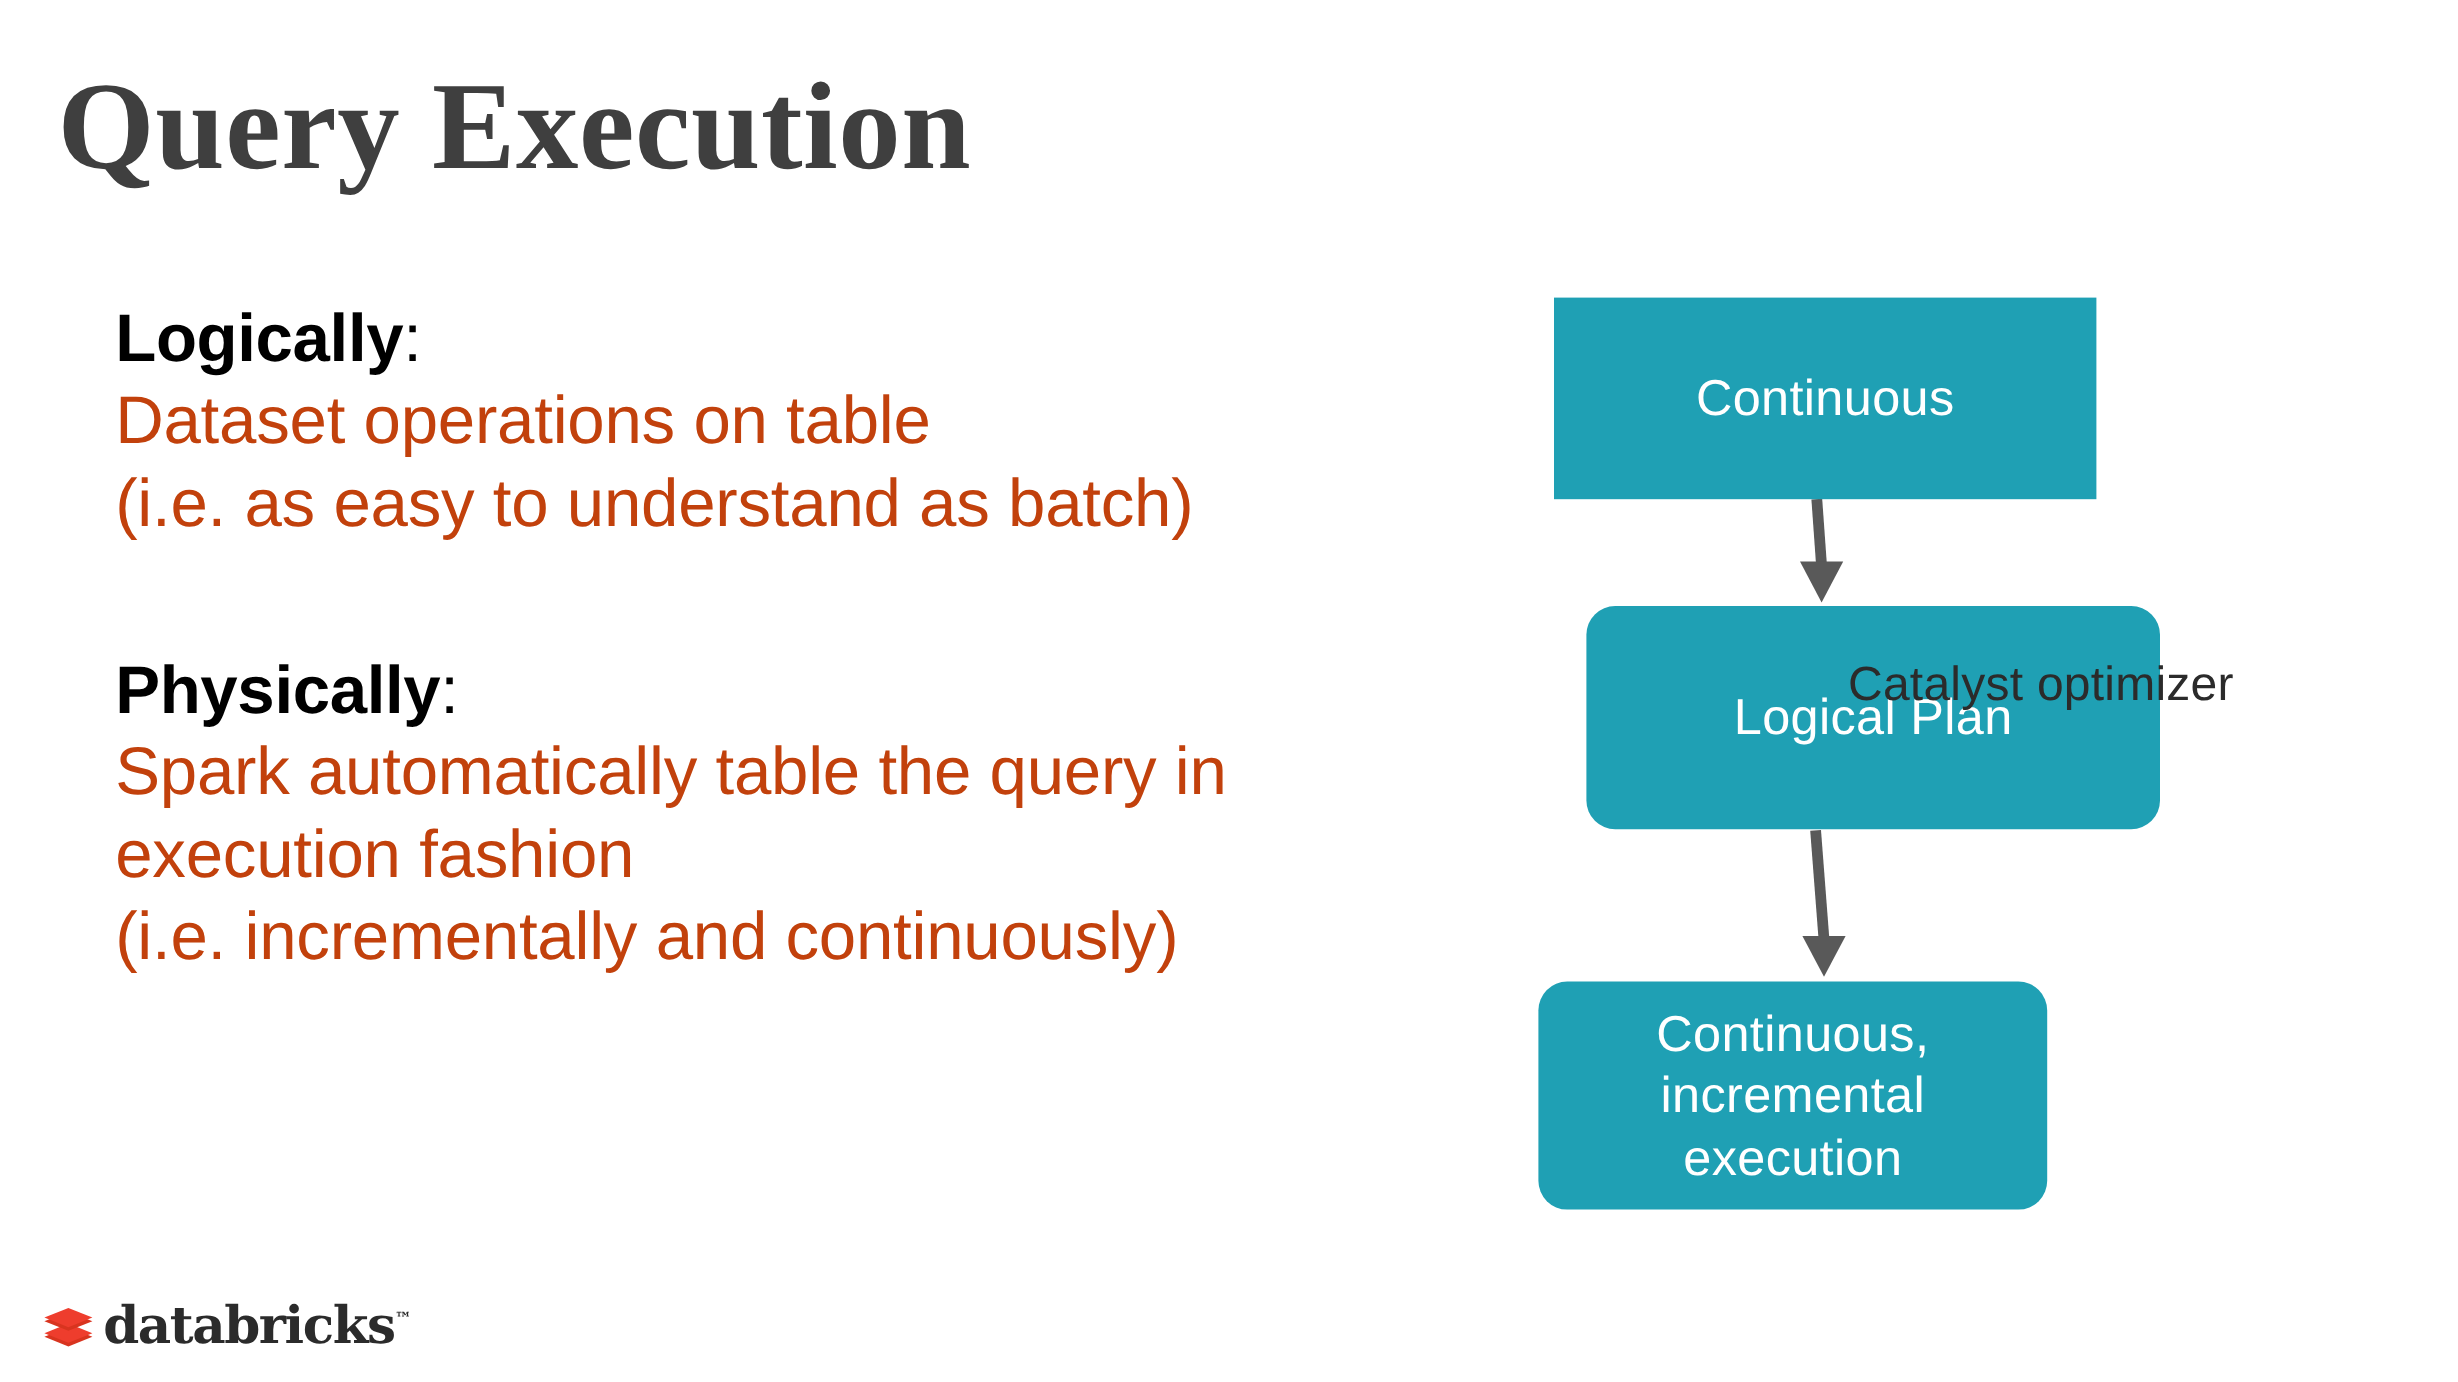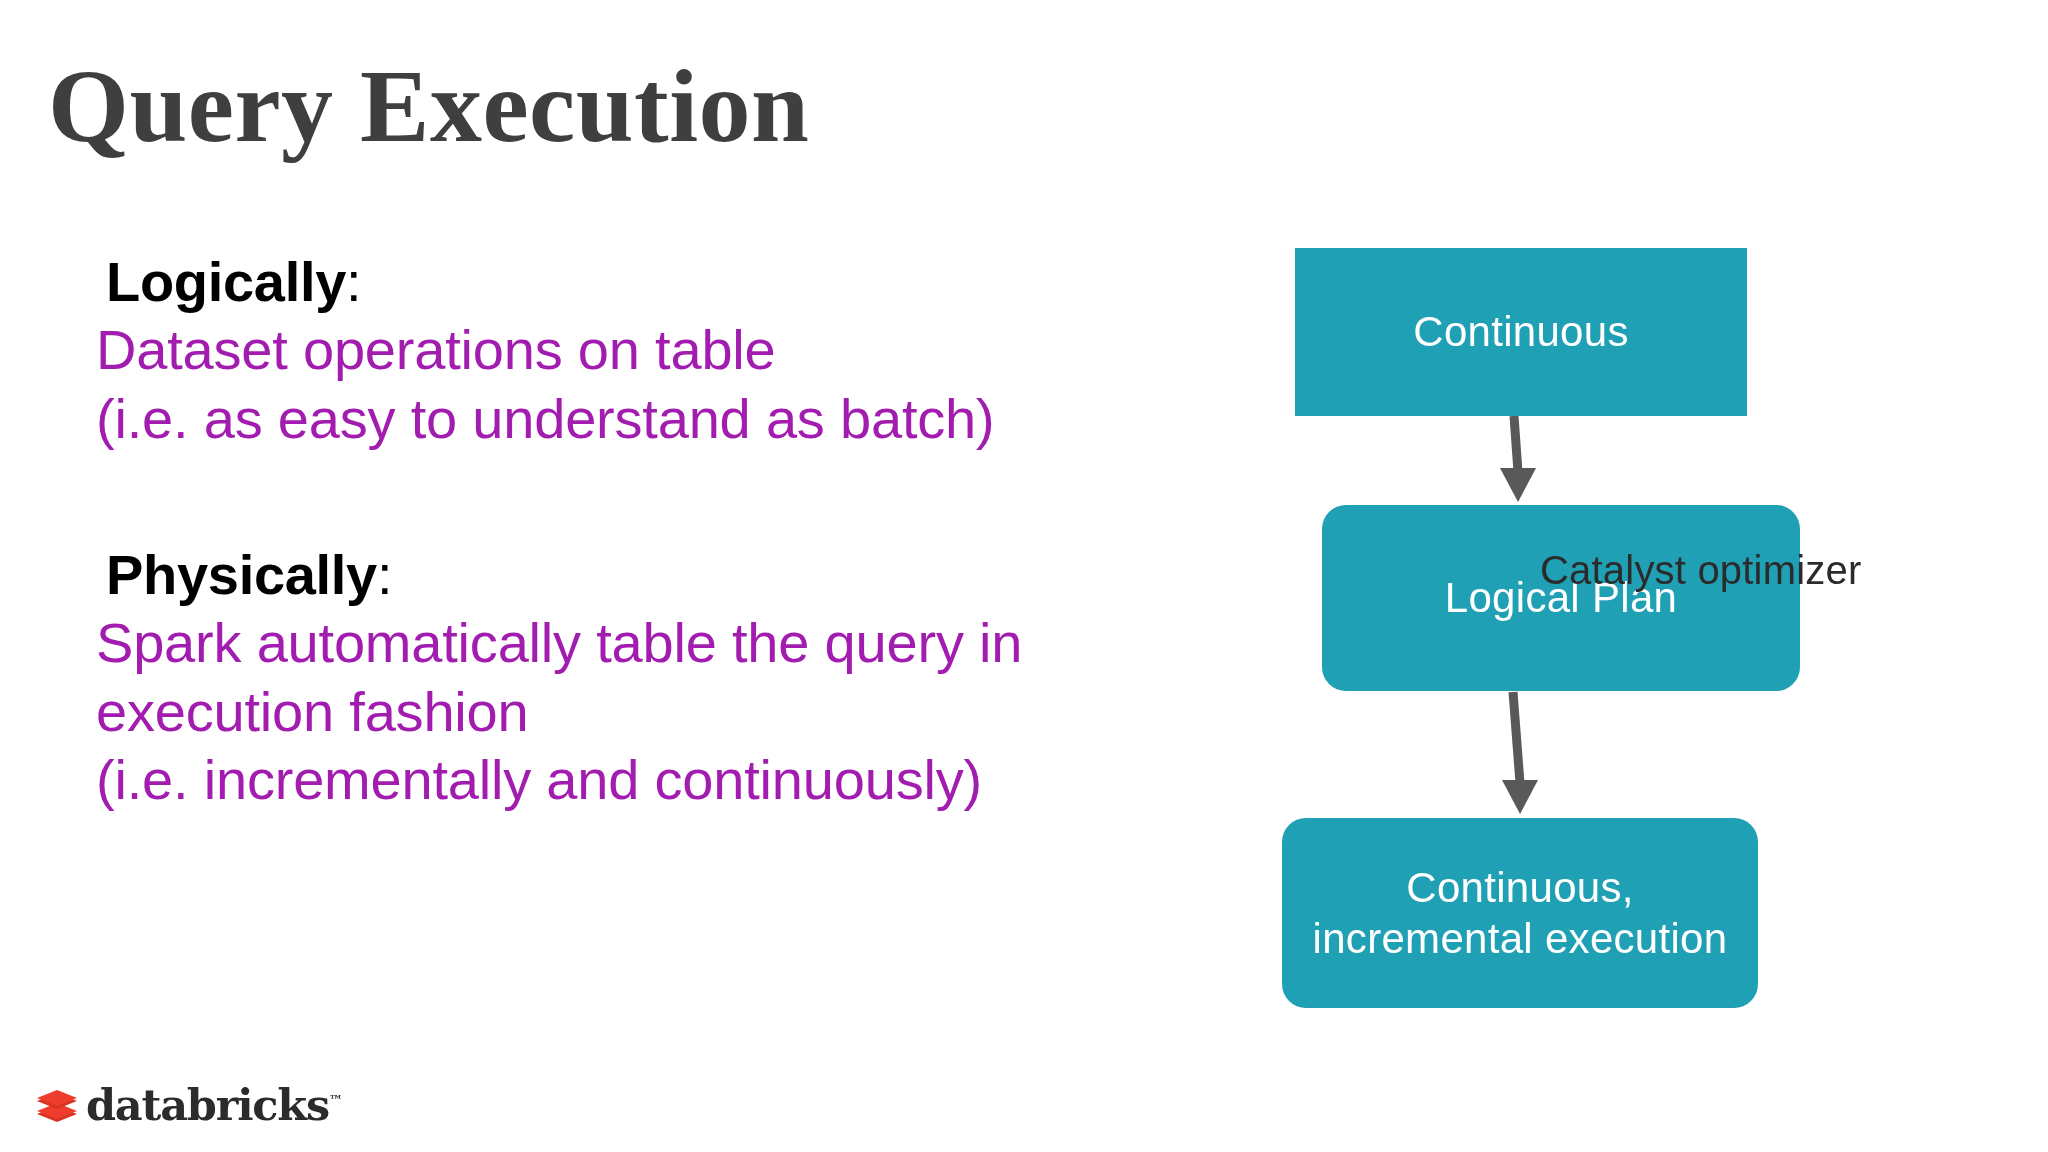--- a/index.html
+++ b/index.html
@@ -54,33 +54,32 @@
     margin-top: 88px;
   }
 
   .lead {
     display: block;
     font-weight: 700;
     font-size: 56px;
     line-height: 1.22;
     letter-spacing: -0.3px;
     color: #000000;
-    margin-left: 10px;
   }
   .lead .thin-colon {
     font-weight: 400;
   }
 
   .line {
     display: block;
     font-weight: 400;
     font-size: 56px;
     line-height: 1.22;
     letter-spacing: -0.2px;
-    color: #a21caf;
+    color: #c2410c;
   }
 
   
   .diagram {
     position: absolute;
     left: 1278px;
     top: 240px;
     width: 500px;
     height: 790px;
   }
@@ -115,21 +114,21 @@
     top: 265px;
     width: 478px;
     height: 186px;
     border-radius: 24px;
     margin-left: 40px;
   }
 
   .node-continuous {
     left: 4px;
     top: 578px;
-    width: 476px;
+    width: 424px;
     height: 190px;
     border-radius: 24px;
   }
 
   .node-line {
     display: block;
   }
 
   .arrow-svg {
     position: absolute;

